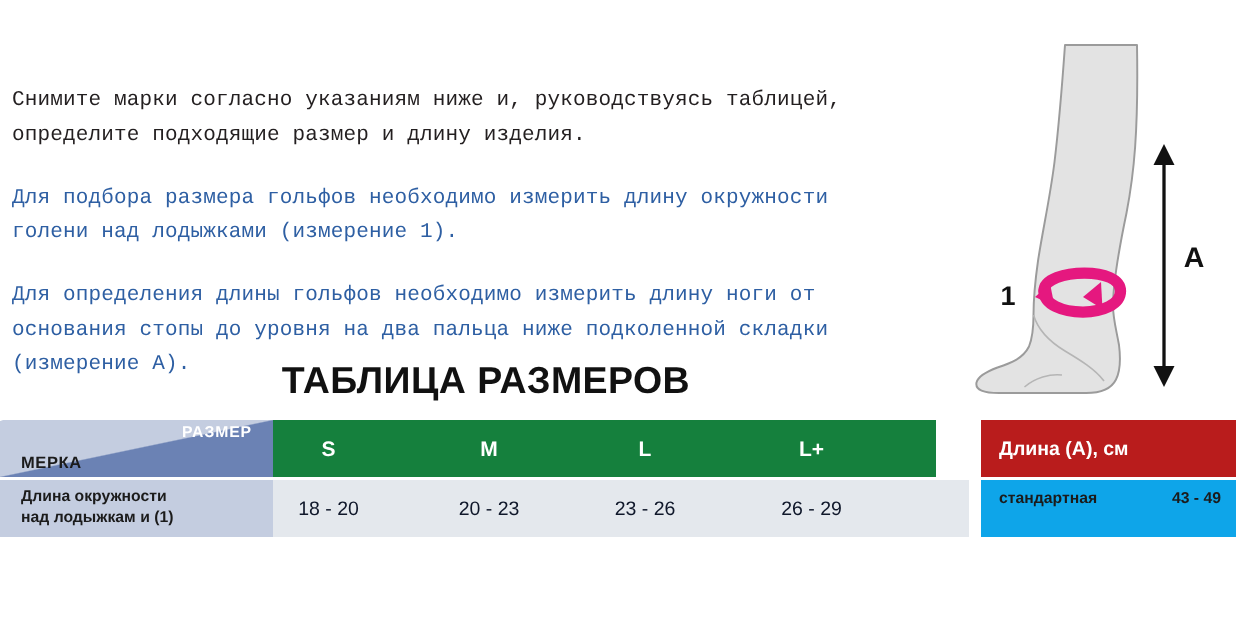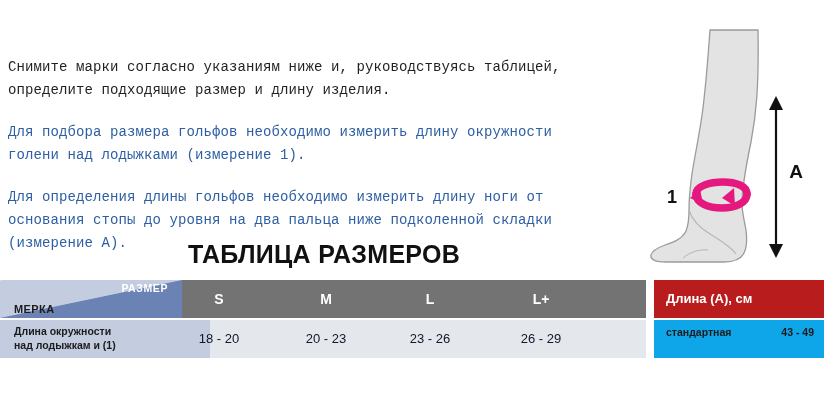--- a/index.html
+++ b/index.html
@@ -76,23 +76,24 @@
   .tbl-left {
     position: absolute;
     left: 0;
     top: 0;
     width: 646px;
     height: 80px;
   }
   .tbl-left .hdr-row {
     position: absolute;
     left: 0; top: 0;
-    width: 646px;
-    height: 38px;
-    background: #737373;
+    width: 576px;
+    height: 38px;
+    background: #15803d;
+    padding-left: 48px;
   }
   
   .corner-cell {
     position: absolute;
     left: 0; top: 0;
     width: 182px;
     height: 38px;
     overflow: hidden;
   }
   .corner-cell .tri {
@@ -141,21 +142,21 @@
   .tbl-left .data-row {
     position: absolute;
     left: 0; top: 40px;
     width: 646px;
     height: 38px;
     background: #e4e8ed;
   }
   .data-row .meas-cell {
     position: absolute;
     left: 0; top: 0;
-    width: 210px;
+    width: 182px;
     height: 38px;
     background: #c4cde0;
     box-sizing: border-box;
     padding: 4px 0 0 14px;
     font-size: 10.5px;
     font-weight: bold;
     color: #1b1b1b;
     line-height: 14px;
   }
   .val {

